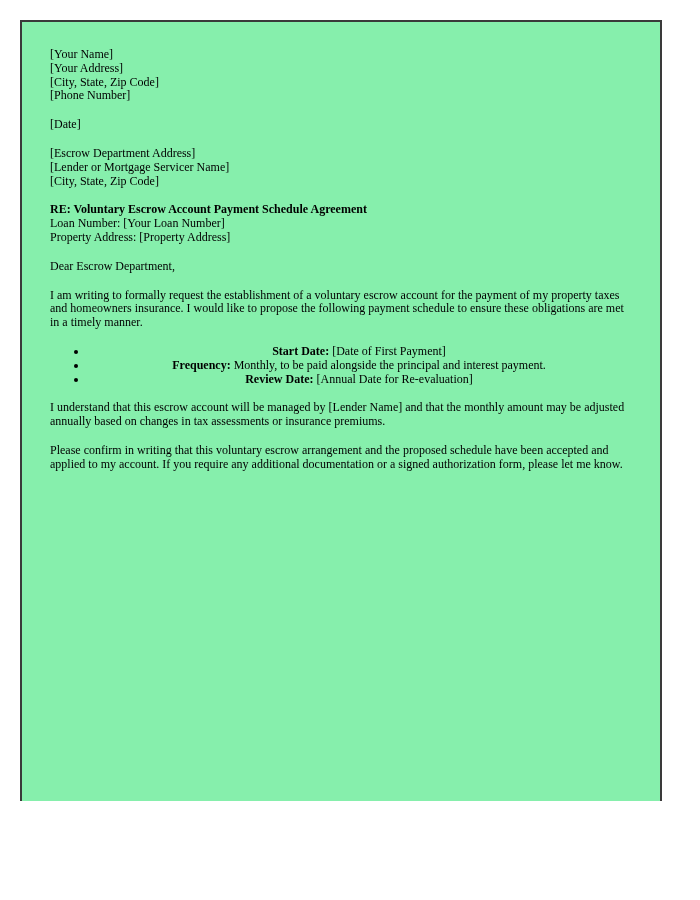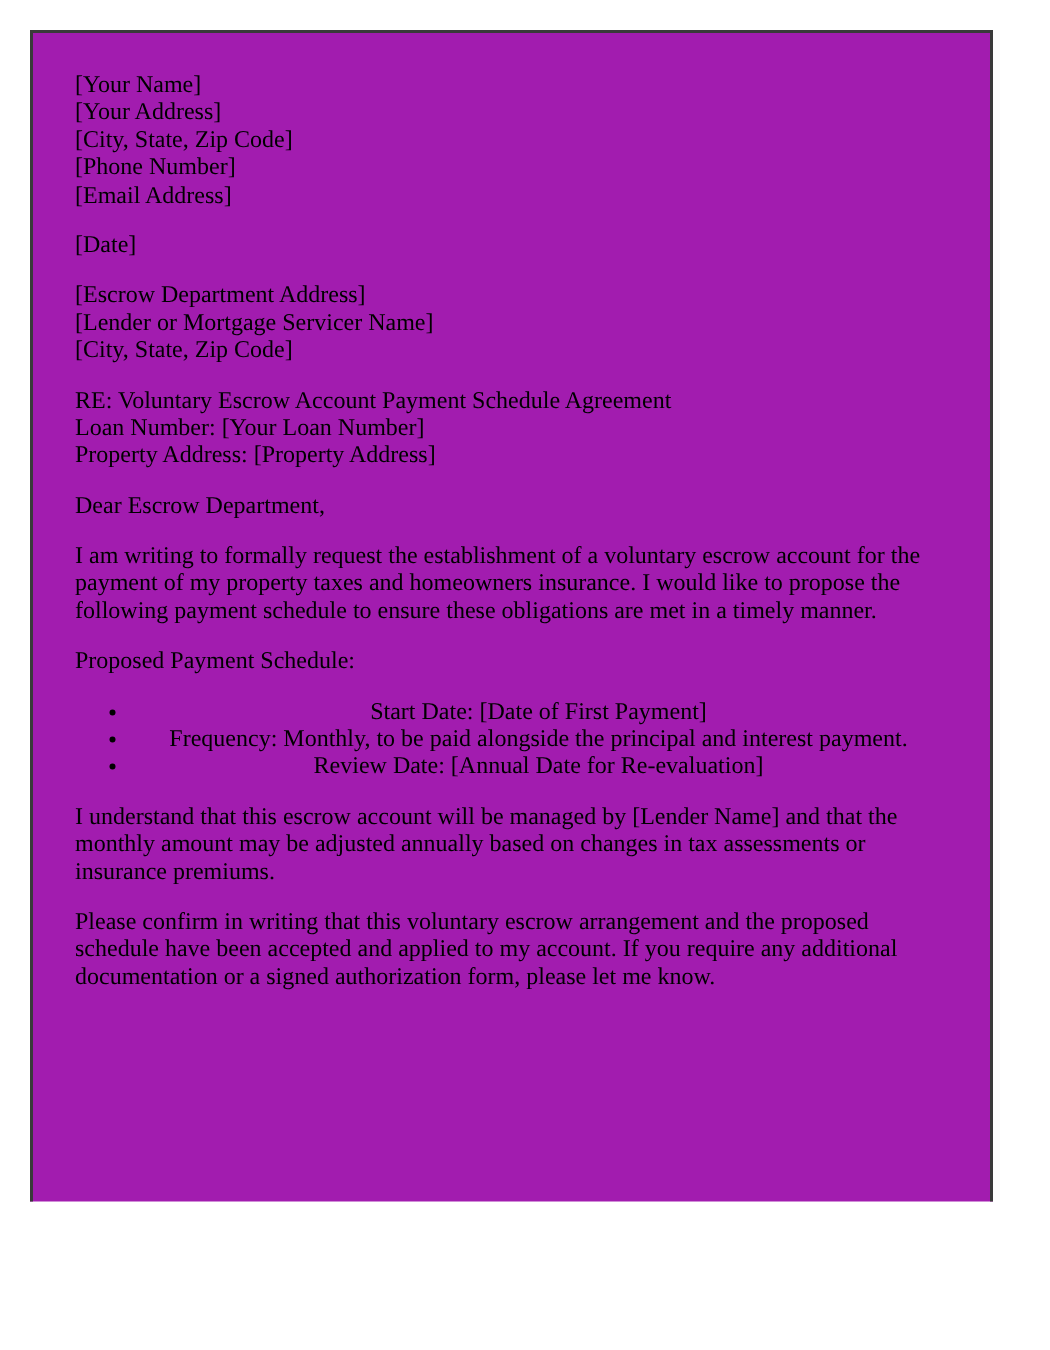--- a/index.html
+++ b/index.html
@@ -18,49 +18,48 @@
   }
   .letter-frame {
     position: absolute;
     left: 20px;
     top: 20px;
     width: 642px;
     height: 781px;
     box-sizing: border-box;
     border: 2px solid var(--border-color, #3a3a3a);
     border-bottom: none;
-    background: #a21caf;
+    background: #86efac;
     padding: 26px 30px 0 28px;
-    font-size: 16px;
+    font-size: 12px;
     line-height: 1.15;
     overflow: hidden;
   }
   .block { margin: 0 0 15px 0; }
   .letter-frame p { margin: 0 0 15px 0; }
   .line { margin: 0; }
-  .b { font-weight: normal; }
+  .b { font-weight: bold; }
   ul.schedule {
     margin: 0 0 15px 0;
     padding-left: 38px;
     list-style-type: disc;
   }
   ul.schedule li { margin: 0; text-align: center; }
 </style>
 </head>
 <body>
 
 <div class="canvas">
   <div class="letter-frame">
 
     <div class="block">
       <div class="line">[Your Name]</div>
       <div class="line">[Your Address]</div>
       <div class="line">[City, State, Zip Code]</div>
       <div class="line">[Phone Number]</div>
-      <div class="line">[Email Address]</div>
     </div>
 
     <p>[Date]</p>
 
     <div class="block">
       <div class="line">[Escrow Department Address]</div>
       <div class="line">[Lender or Mortgage Servicer Name]</div>
       <div class="line">[City, State, Zip Code]</div>
     </div>
 
@@ -68,21 +67,20 @@
       <div class="line b">RE: Voluntary Escrow Account Payment Schedule Agreement</div>
       <div class="line">Loan Number: [Your Loan Number]</div>
       <div class="line">Property Address: [Property Address]</div>
     </div>
 
     <p>Dear Escrow Department,</p>
 
     <p>I am writing to formally request the establishment of a voluntary escrow account for the payment of my property taxes and homeowners insurance. I would like to propose the following payment schedule to ensure these obligations are met in a timely manner.</p>
 
 
-    <p class="b">Proposed Payment Schedule:</p>
 
     <ul class="schedule">
       <li><span class="b">Start Date:</span> <span>[Date of First Payment]</span></li>
       <li><span class="b">Frequency:</span> <span>Monthly, to be paid alongside the principal and interest payment.</span></li>
       <li><span class="b">Review Date:</span> <span>[Annual Date for Re-evaluation]</span></li>
     </ul>
 
     <p>I understand that this escrow account will be managed by [Lender Name] and that the monthly amount may be adjusted annually based on changes in tax assessments or insurance premiums.</p>
 
     <p>Please confirm in writing that this voluntary escrow arrangement and the proposed schedule have been accepted and applied to my account. If you require any additional documentation or a signed authorization form, please let me know.</p>

